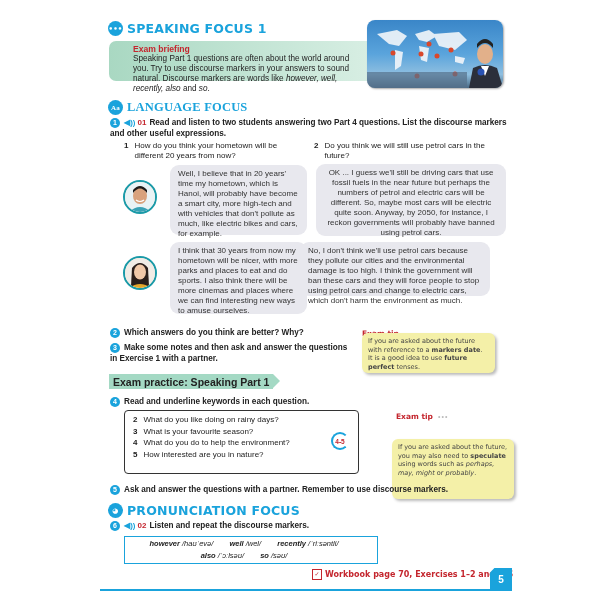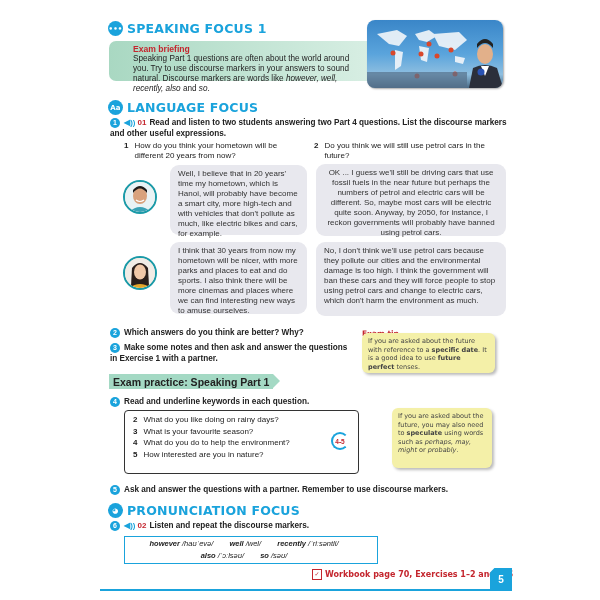--- a/index.html
+++ b/index.html
@@ -67,21 +67,21 @@
     </g>
     <rect x="0" y="52" width="100" height="16" fill="#56708a" opacity="0.7"></rect>
     <ellipse cx="118" cy="34" rx="8" ry="10" fill="#e2b08a"></ellipse>
     <path d="M110 28 Q118 18 126 28 L126 24 Q118 14 110 24 Z" fill="#222"></path>
     <path d="M102 68 L106 48 Q118 42 130 48 L136 68 Z" fill="#2b2f3a"></path>
     <path d="M114 46 L118 56 L122 46 Z" fill="#fff"></path>
     <circle cx="114" cy="52" r="3.5" fill="#2952b3"></circle>
   </svg>
 </div>
 
-<div class="abs sec-title" style="left:108px;top:100px;">
+<div class="abs sec-title" style="left:108px;top:100px;font-family:Liberation Serif, serif;">
   <span class="sec-icon">Aa</span>
   <span>LANGUAGE FOCUS</span>
 </div>
 
 <div class="abs instr" style="left:110px;top:118px;width:400px;">
   <span class="num">1</span><span class="audio">◀))</span><span class="track">01</span><span>Read and listen to two students answering two Part 4 questions. List the discourse markers and other useful expressions.</span>
 </div>
 
 <div class="abs q" style="left:124px;top:141px;width:180px;display:flex;">
   <b>1</b>
@@ -106,34 +106,34 @@
       <rect width="30" height="30" fill="#f1ece6"></rect>
       <path d="M6 28 L7 10 Q15 0 23 10 L24 28 Z" fill="#2a1e1a"></path>
       <ellipse cx="15" cy="14" rx="6" ry="7.5" fill="#f0c8a8"></ellipse>
       <path d="M4 30 Q15 22 26 30 Z" fill="#e4a62a"></path>
     </svg>
 </div>
 
 <div class="abs bubble" style="left:170px;top:165px;width:137px;height:70px;">Well, I believe that in 20 years' time my hometown, which is Hanoi, will probably have become a smart city, more high-tech and with vehicles that don't pollute as much, like electric bikes and cars, for example.</div>
 <div class="abs bubble" style="left:316px;top:164px;width:190px;height:72px;text-align:center;">OK ... I guess we'll still be driving cars that use fossil fuels in the near future but perhaps the numbers of petrol and electric cars will be different. So, maybe most cars will be electric quite soon. Anyway, by 2050, for instance, I reckon governments will probably have banned using petrol cars.</div>
 <div class="abs bubble" style="left:170px;top:242px;width:137px;height:72px;">I think that 30 years from now my hometown will be nicer, with more parks and places to eat and do sports. I also think there will be more cinemas and places where we can find interesting new ways to amuse ourselves.</div>
-<div class="abs bubble" style="left:316px;top:242px;width:190px;height:74px;">No, I don't think we'll use petrol cars because they pollute our cities and the environmental damage is too high. I think the government will ban these cars and they will force people to stop using petrol cars and change to electric cars, which don't harm the environment as much.</div>
+<div class="abs bubble" style="left:300px;top:242px;width:190px;height:54px;">No, I don't think we'll use petrol cars because they pollute our cities and the environmental damage is too high. I think the government will ban these cars and they will force people to stop using petrol cars and change to electric cars, which don't harm the environment as much.</div>
 
 <div class="abs instr" style="left:110px;top:328px;width:240px;">
   <span class="num">2</span><span>Which answers do you think are better? Why?</span>
 </div>
 <div class="abs instr" style="left:110px;top:343px;width:240px;">
   <span class="num">3</span><span>Make some notes and then ask and answer the questions in Exercise 1 with a partner.</span>
 </div>
 
 <div class="abs" style="left:362px;top:322px;">
   <span class="tip-label">Exam tip</span><span class="tip-dots">•••</span>
 </div>
 <div class="abs tip" style="left:362px;top:333px;width:133px;height:40px;">
-  <span>If you are asked about the future with reference to a </span><b>specific date</b><span>. It is a good idea to use </span><b>future perfect</b><span> tenses.</span>
+  <span>If you are asked about the future with reference to a </span><b>markers date</b><span>. It is a good idea to use </span><b>future perfect</b><span> tenses.</span>
 </div>
 
 <div class="abs" style="left:109px;top:374px;display:flex;">
   <div style="height:15px;background:#a4d9c4;padding:0 4px;font-size:10.5px;font-weight:bold;display:flex;align-items:center;">Exam practice: Speaking Part 1</div>
   <div class="practice-arrow"></div>
 </div>
 
 <div class="abs instr" style="left:110px;top:397px;width:260px;">
   <span class="num">4</span><span>Read and underline keywords in each question.</span>
 </div>
@@ -143,21 +143,21 @@
   <div class="q"><b>4</b><span>What do you do to help the environment?</span></div>
   <div class="q"><b>5</b><span>How interested are you in nature?</span></div>
 </div>
 <div class="abs" style="left:331px;top:432px;width:18px;height:18px;border-radius:50%;border:2px solid #1aa3dc;border-right-color:transparent;box-sizing:border-box;display:flex;align-items:center;justify-content:center;font-size:6.5px;font-weight:bold;color:#c4262e;">
   <span>4-5</span>
 </div>
 
 <div class="abs" style="left:396px;top:405px;">
   <span class="tip-label">Exam tip</span><span class="tip-dots">•••</span>
 </div>
-<div class="abs tip" style="left:392px;top:408px;width:100px;height:60px;">
+<div class="abs tip" style="left:392px;top:439px;width:122px;height:60px;">
   <span>If you are asked about the future, you may also need to </span><b>speculate</b><span> using words such as </span><i>perhaps, may, might</i><span> or </span><i>probably</i><span>.</span>
 </div>
 
 <div class="abs instr" style="left:110px;top:485px;width:400px;">
   <span class="num">5</span><span>Ask and answer the questions with a partner. Remember to use discourse markers.</span>
 </div>
 
 <div class="abs sec-title" style="left:108px;top:503px;">
   <span class="sec-icon">◕</span>
   <span>PRONUNCIATION FOCUS</span>

